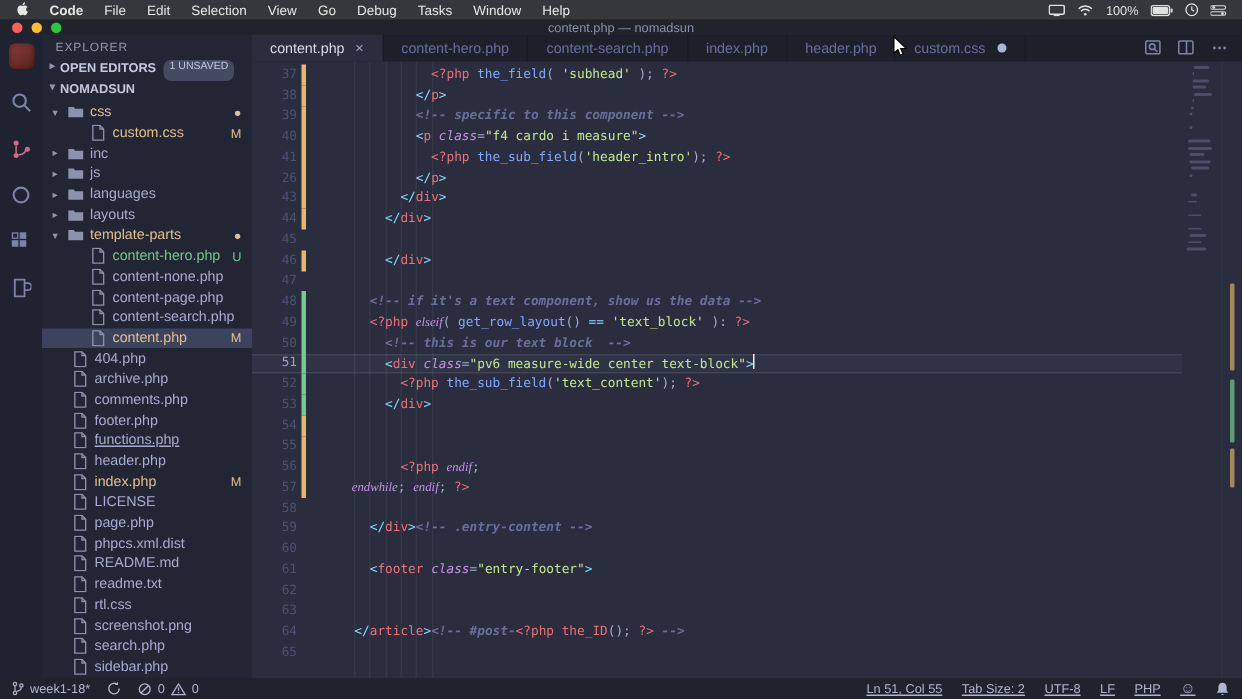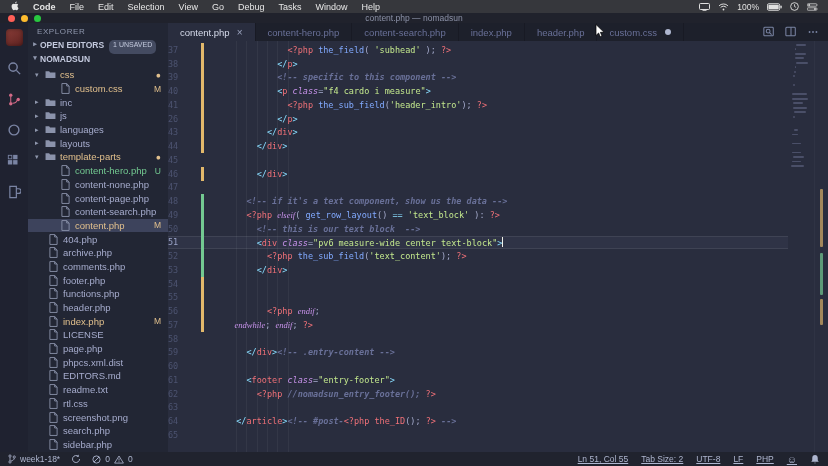--- a/index.html
+++ b/index.html
@@ -60,21 +60,21 @@
   .tab-actions{margin-left:auto;display:flex;align-items:center;gap:10px;padding-right:9px;color:#7a84a3;}
   .tab-actions svg{display:block;}
 
   
   .codearea{flex:1;position:relative;overflow:hidden;font-family:"DejaVu Sans Mono",monospace;}
   .guides{position:absolute;left:0;top:0;bottom:0;right:40px;pointer-events:none;}
   .guide{position:absolute;top:0;bottom:0;width:1px;background:rgba(255,255,255,0.05);}
   .code-lines{position:absolute;left:0;top:2px;right:40px;}
   .code-line{height:13.75px;display:flex;align-items:center;white-space:pre;position:relative;}
   .code-line.current{background:rgba(130,140,190,0.07);box-shadow:inset 0 1px 0 rgba(255,255,255,0.08), inset 0 -1px 0 rgba(255,255,255,0.08);}
-  .ln{width:30px;color:#4c5370;font-size:8.5px;flex:none;}
+  .ln{width:30px;text-align:right;color:#4c5370;font-size:8.5px;flex:none;}
   .code-line.current .ln{color:#9aa3c7;}
   .git{width:3px;height:13.75px;margin-left:3px;flex:none;}
   .git.modified{background:#e2b86b;}
   .git.added{background:#73c991;}
   .code-text{margin-left:22px;font-size:8.5px;color:#a6accd;}
   .tk-tag{color:#f07178;}
   .tk-punct{color:#89ddff;}
   .tk-attr{color:#c792ea;font-style:italic;}
   .tk-str{color:#c3e88d;}
   .tk-php{color:#f07178;}
@@ -357,21 +357,21 @@
         </div>
         <div class="tree-row" style="padding-left: 19px;">
           <span class="ticon">
             <svg width="9" height="11" viewBox="0 0 10 12">
               <path d="M1 0.5h5.3L9 3.2v8.3H1z" fill="none" stroke="#8b93ab"></path>
               <path d="M6.3 0.5v2.7H9" fill="none" stroke="#8b93ab"></path>
             </svg>
           </span>
           <span class="tlabel ">footer.php</span>
         </div>
-        <div class="tree-row" style="padding-left: 19px;">
+        <div class="tree-row" style="padding-left: 19px; text-decoration: underline;">
           <span class="ticon">
             <svg width="9" height="11" viewBox="0 0 10 12">
               <path d="M1 0.5h5.3L9 3.2v8.3H1z" fill="none" stroke="#8b93ab"></path>
               <path d="M6.3 0.5v2.7H9" fill="none" stroke="#8b93ab"></path>
             </svg>
           </span>
           <span class="tlabel ">functions.php</span>
         </div>
         <div class="tree-row" style="padding-left: 19px;">
           <span class="ticon">
@@ -419,21 +419,21 @@
           </span>
           <span class="tlabel ">phpcs.xml.dist</span>
         </div>
         <div class="tree-row" style="padding-left: 19px;">
           <span class="ticon">
             <svg width="9" height="11" viewBox="0 0 10 12">
               <path d="M1 0.5h5.3L9 3.2v8.3H1z" fill="none" stroke="#8b93ab"></path>
               <path d="M6.3 0.5v2.7H9" fill="none" stroke="#8b93ab"></path>
             </svg>
           </span>
-          <span class="tlabel ">EDITORS.md</span>
+          <span class="tlabel ">README.md</span>
         </div>
         <div class="tree-row" style="padding-left: 19px;">
           <span class="ticon">
             <svg width="9" height="11" viewBox="0 0 10 12">
               <path d="M1 0.5h5.3L9 3.2v8.3H1z" fill="none" stroke="#8b93ab"></path>
               <path d="M6.3 0.5v2.7H9" fill="none" stroke="#8b93ab"></path>
             </svg>
           </span>
           <span class="tlabel ">readme.txt</span>
         </div>
@@ -545,21 +545,21 @@
           <div class="code-line"><span class="ln">52</span><span class="git added"></span><span class="code-text"><span class="tk-php">        &lt;?php </span><span class="tk-fn">the_sub_field</span><span class="tk-txt">(</span><span class="tk-str">'text_content'</span><span class="tk-txt">); </span><span class="tk-php">?&gt;</span></span></div>
           <div class="code-line"><span class="ln">53</span><span class="git added"></span><span class="code-text"><span class="tk-punct">      &lt;/</span><span class="tk-tag">div</span><span class="tk-punct">&gt;</span></span></div>
           <div class="code-line"><span class="ln">54</span><span class="git modified"></span><span class="code-text"></span></div>
           <div class="code-line"><span class="ln">55</span><span class="git modified"></span><span class="code-text"></span></div>
           <div class="code-line"><span class="ln">56</span><span class="git modified"></span><span class="code-text"><span class="tk-php">        &lt;?php </span><span class="tk-kw">endif</span><span class="tk-txt">;</span></span></div>
           <div class="code-line"><span class="ln">57</span><span class="git modified"></span><span class="code-text"><span class="tk-kw">    endwhile</span><span class="tk-txt">; </span><span class="tk-kw">endif</span><span class="tk-txt">; </span><span class="tk-php">?&gt;</span></span></div>
           <div class="code-line"><span class="ln">58</span><span class="git "></span><span class="code-text"></span></div>
           <div class="code-line"><span class="ln">59</span><span class="git "></span><span class="code-text"><span class="tk-punct">    &lt;/</span><span class="tk-tag">div</span><span class="tk-punct">&gt;</span><span class="tk-cmt">&lt;!-- .entry-content --&gt;</span></span></div>
           <div class="code-line"><span class="ln">60</span><span class="git "></span><span class="code-text"></span></div>
           <div class="code-line"><span class="ln">61</span><span class="git "></span><span class="code-text"><span class="tk-punct">    &lt;</span><span class="tk-tag">footer</span><span class="tk-txt"> </span><span class="tk-attr">class</span><span class="tk-txt">=</span><span class="tk-str">"entry-footer"</span><span class="tk-punct">&gt;</span></span></div>
-          <div class="code-line"><span class="ln">62</span><span class="git "></span><span class="code-text"><span class="tk-php">      &lt;?php </span><span class="tk-cmt">//nomadsun_entry_footer(); </span><span class="tk-php">?&gt;</span></span></div>
+          <div class="code-line"><span class="ln">62</span><span class="git "></span></div>
           <div class="code-line"><span class="ln">63</span><span class="git "></span></div>
           <div class="code-line"><span class="ln">64</span><span class="git "></span><span class="code-text"><span class="tk-punct">  &lt;/</span><span class="tk-tag">article</span><span class="tk-punct">&gt;</span><span class="tk-cmt">&lt;!-- #post-</span><span class="tk-php">&lt;?php </span><span class="tk-tag">the_ID</span><span class="tk-txt">(); </span><span class="tk-php">?&gt;</span><span class="tk-cmt"> --&gt;</span></span></div>
           <div class="code-line"><span class="ln">65</span><span class="git "></span><span class="code-text"></span></div>
         </div>
       <div class="minimap">
           <div class="mini-bar" style="width: 9.6px; margin-left: 6px;"></div>
           <div class="mini-bar" style="width: 1.2px; margin-left: 5px;"></div>
           <div class="mini-bar" style="width: 10.5px; margin-left: 5px;"></div>
           <div class="mini-bar" style="width: 9px; margin-left: 5px;"></div>
           <div class="mini-bar" style="width: 11.7px; margin-left: 6px;"></div>

